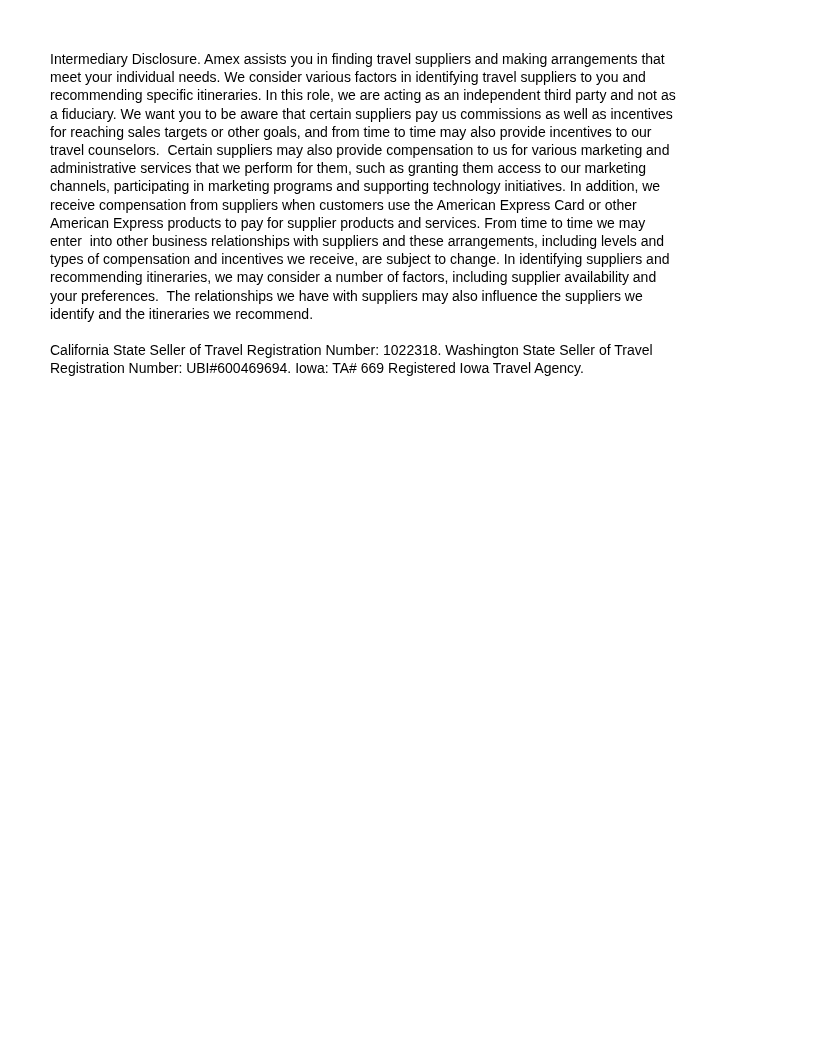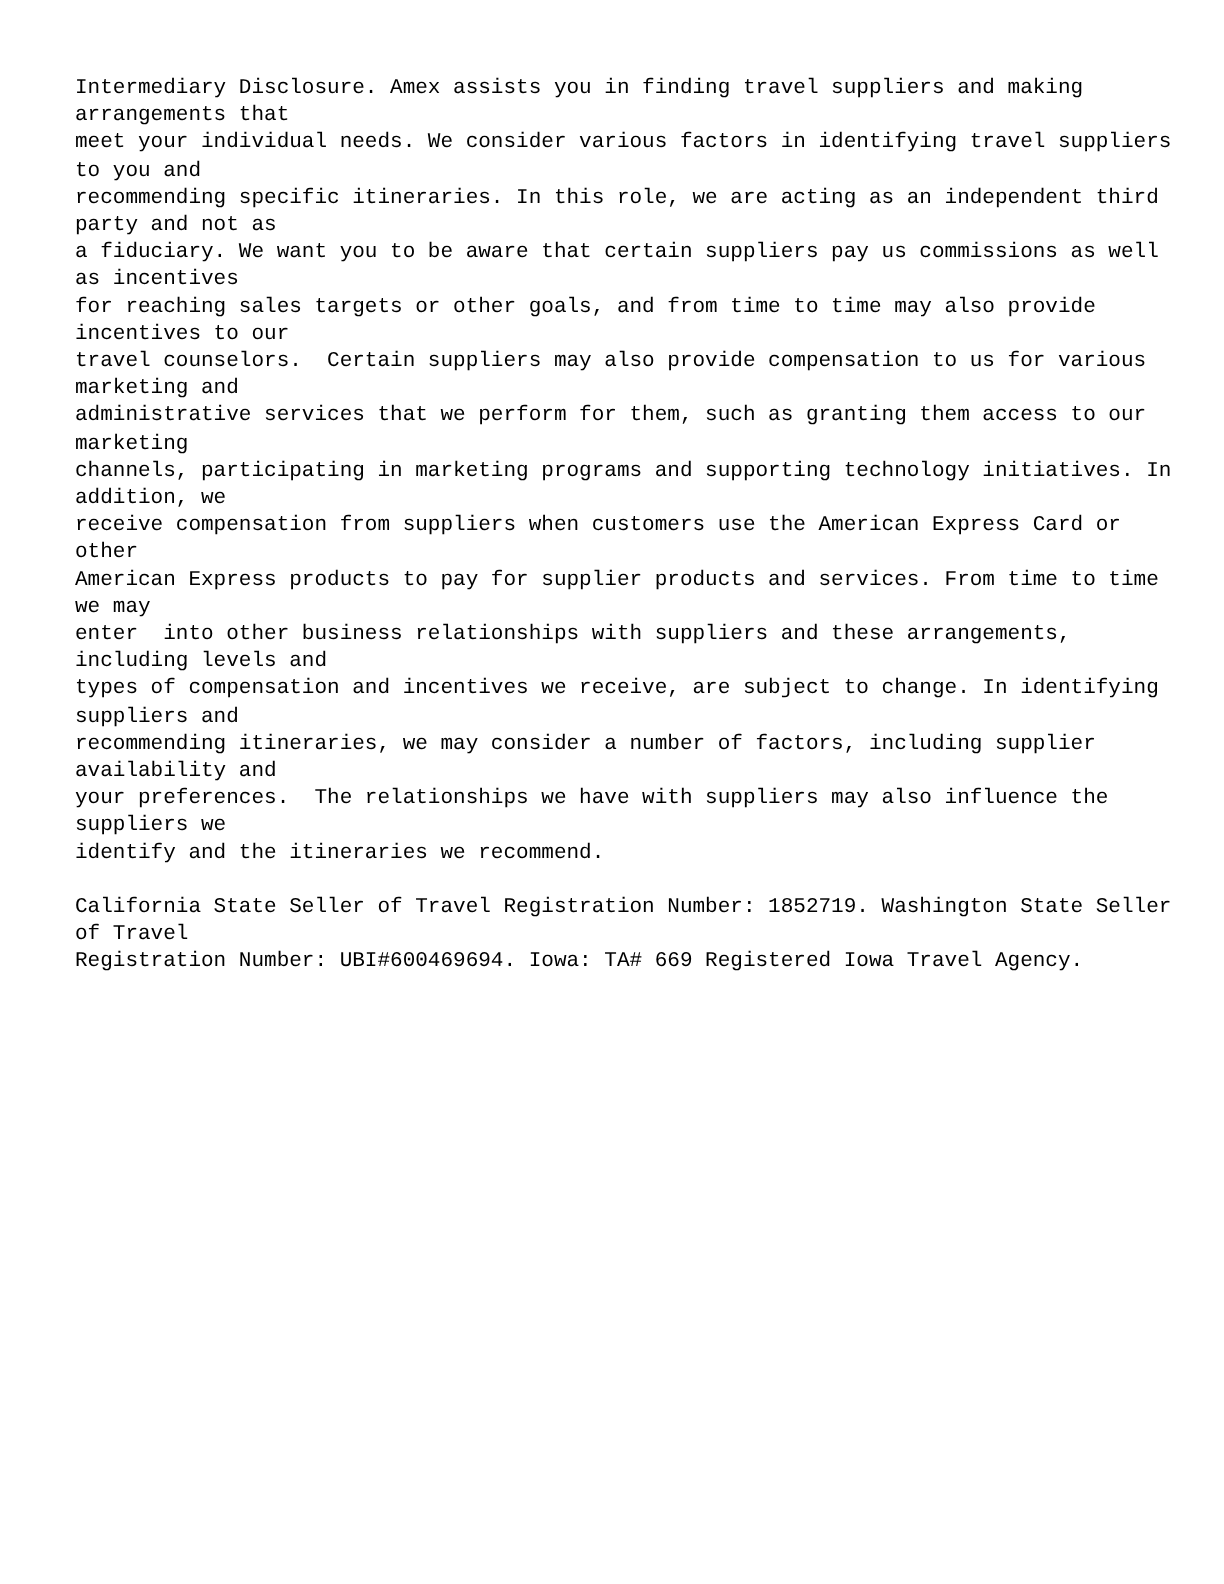--- a/index.html
+++ b/index.html
@@ -6,21 +6,21 @@
     margin: 0;
     padding: 0;
     background: #ffffff;
   }
   .page {
     position: relative;
     width: 816px;
     height: 932px;
     background: #ffffff;
     overflow: hidden;
-    font-family: Liberation Mono, monospace;
+    font-family: Liberation Sans, sans-serif;
     color: #000000;
   }
   .text-block {
     position: absolute;
     left: 50px;
     top: 50px;
     width: 740px;
   }
   .para {
     font-size: 14px;
@@ -43,16 +43,16 @@
 travel counselors.  Certain suppliers may also provide compensation to us for various marketing and
 administrative services that we perform for them, such as granting them access to our marketing
 channels, participating in marketing programs and supporting technology initiatives. In addition, we
 receive compensation from suppliers when customers use the American Express Card or other
 American Express products to pay for supplier products and services. From time to time we may
 enter  into other business relationships with suppliers and these arrangements, including levels and
 types of compensation and incentives we receive, are subject to change. In identifying suppliers and
 recommending itineraries, we may consider a number of factors, including supplier availability and
 your preferences.  The relationships we have with suppliers may also influence the suppliers we
 identify and the itineraries we recommend.</p>
-    <p class="para">California State Seller of Travel Registration Number: 1852719. Washington State Seller of Travel
+    <p class="para">California State Seller of Travel Registration Number: 1022318. Washington State Seller of Travel
 Registration Number: UBI#600469694. Iowa: TA# 669 Registered Iowa Travel Agency.</p>
   </div>
 </div>
 
 </body></html>

